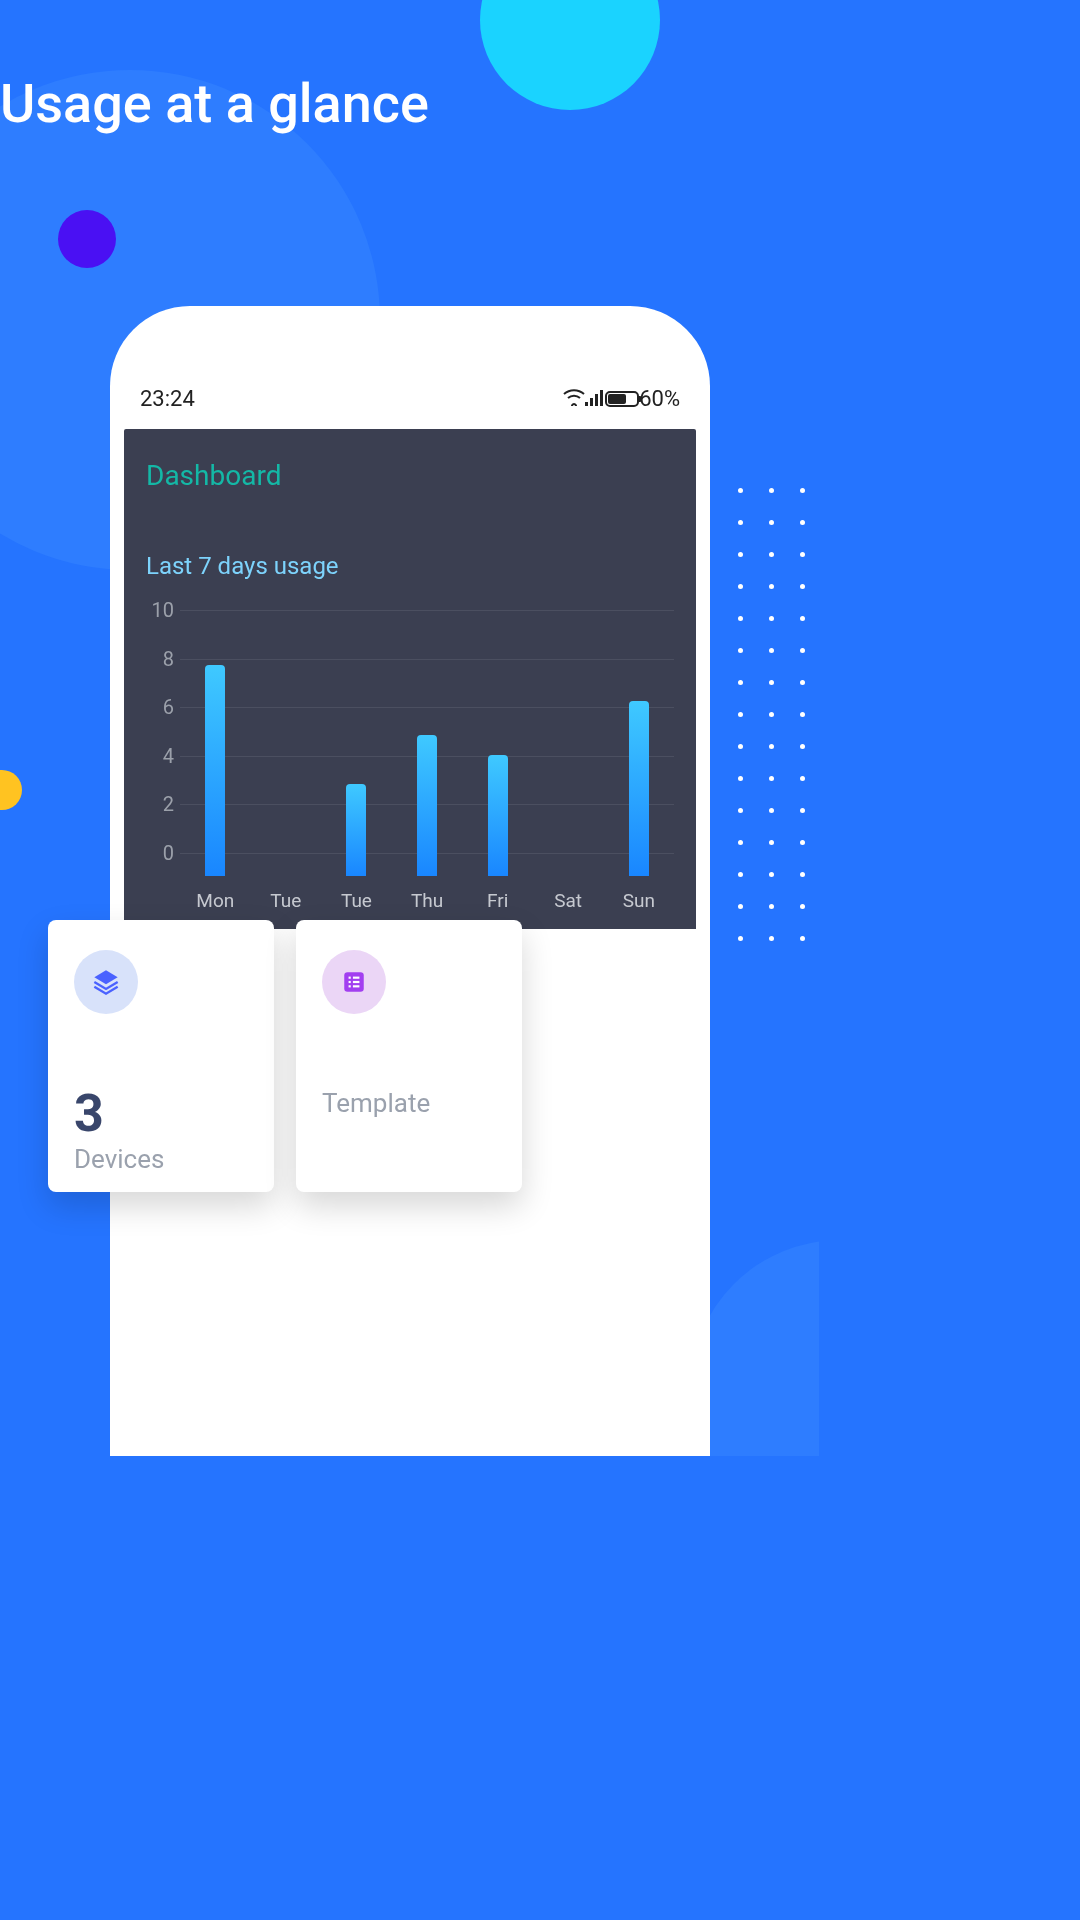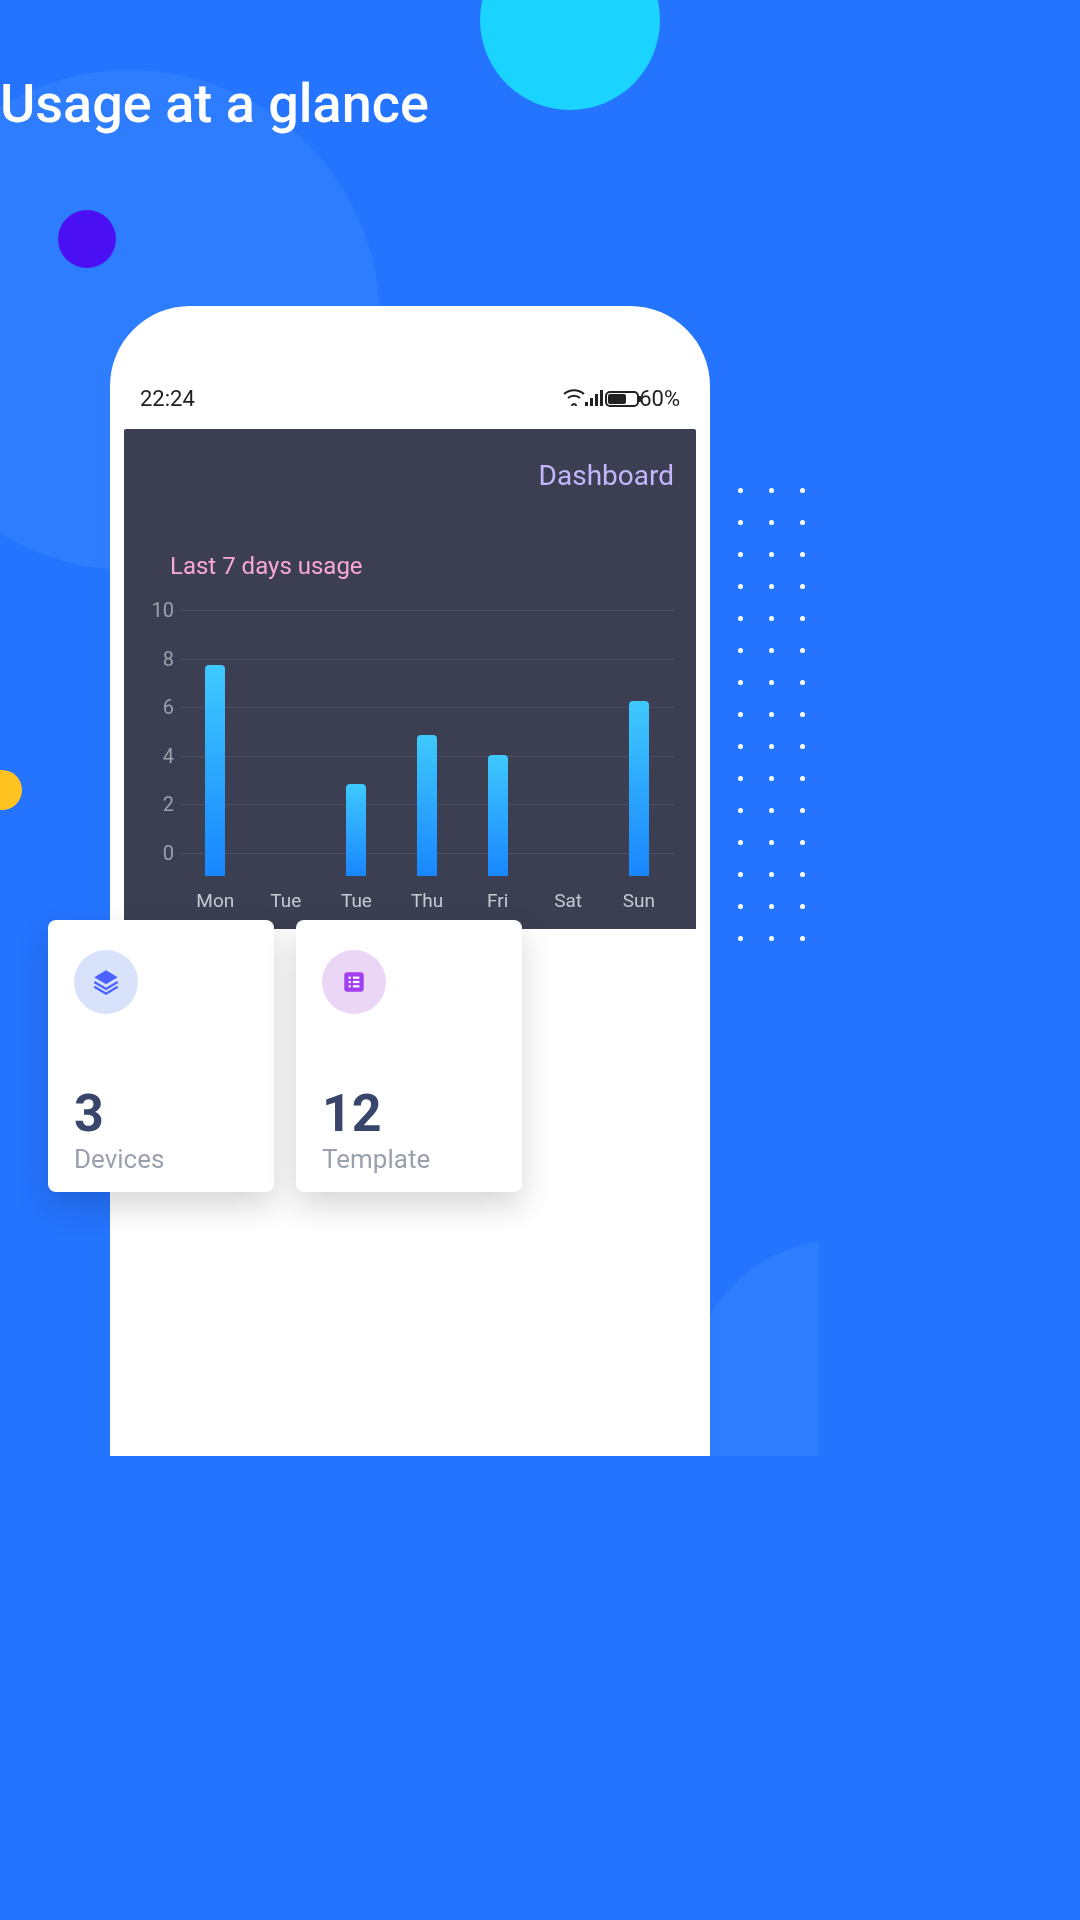--- a/index.html
+++ b/index.html
@@ -39,22 +39,22 @@
   .battery-icon {
     display:inline-block; width:34px; height:16px; border:2px solid #222; border-radius:5px;
     position:relative;
   }
   .battery-icon::after{content:'';position:absolute;right:-5px;top:3px;width:3px;height:6px;background:#222;border-radius:0 2px 2px 0;}
   .battery-fill{position:absolute;left:1px;top:1px;bottom:1px;width:60%;background:#222;border-radius:2px;}
 
   .dashboard {
     background: #3b3f51; border-radius: 2px 2px 0 0; padding: 30px 22px 40px 22px; height: 500px; position:relative;
   }
-  .dashboard-title { text-align: right; color: #c4b5fd; font-size: 28px; font-weight: 400; margin-bottom: 60px; }
-  .chart-subtitle { color: #f9a8d4; font-size: 24px; margin-bottom: 30px; margin-left: 24px; }
+  .dashboard-title { text-align: left; color: #14b8a6; font-size: 28px; font-weight: 400; margin-bottom: 60px; }
+  .chart-subtitle { color: #7dd3fc; font-size: 24px; margin-bottom: 30px; }
 
   .chart-area { position: relative; height: 290px; margin-left: 34px; }
   .y-tick { position: absolute; left: -34px; transform: translateY(-50%); color: #9ba0aa; font-size: 20px; width:28px; text-align:right;}
   .gridline { position: absolute; left: 0; right: 0; height: 1px; background: #4b4f60; }
   .bars { position: absolute; left: 0; right: 0; bottom: 24px; height: 243px; display:flex; justify-content:space-around; align-items:flex-end;}
   .bar-col { flex:1; display:flex; flex-direction:column; align-items:center; height:100%; justify-content:flex-end; }
   .bar { width: 20px; border-radius: 4px 4px 0 0; background: linear-gradient(180deg,#3fc9ff 0%, #1986ff 100%); }
   .x-labels { position:absolute; left:0; right:0; bottom:-12px; display:flex; justify-content:space-around;}
   .x-labels span { color:#c6c9d0; font-size:19px; flex:1; text-align:center;}
 
@@ -126,21 +126,21 @@
     <span></span>
     <span></span>
     <span></span>
     <span></span>
   </div>
 
 <h1 class="page-title">Usage at a glance</h1>
 
 <div class="phone">
   <div class="status-bar">
-    <span>22:24</span>
+    <span>23:24</span>
     <div class="status-right">
       <span>
         <svg width="22" height="18" viewBox="0 0 22 18">
             <path d="M11 16 a2 2 0 1 0 0.01 0 M5 10 a9 9 0 0 1 12 0 M1 6 a15 15 0 0 1 20 0" fill="none" stroke="#222" stroke-width="2"></path>
           </svg>
       </span>
       <span>
         <svg width="20" height="16" viewBox="0 0 20 16">
             <rect x="0" y="12" width="3" height="4" fill="#222"></rect>
             <rect x="5" y="8" width="3" height="8" fill="#222"></rect>
@@ -221,16 +221,15 @@
         <svg width="26" height="26" viewBox="0 0 24 24">
           <rect x="3" y="3" width="18" height="18" rx="3" fill="#a23ff0"></rect>
           <rect x="7" y="7" width="2" height="2" fill="#fff"></rect>
           <rect x="11" y="7" width="6" height="2" fill="#fff"></rect>
           <rect x="7" y="11" width="2" height="2" fill="#fff"></rect>
           <rect x="11" y="11" width="6" height="2" fill="#fff"></rect>
           <rect x="7" y="15" width="2" height="2" fill="#fff"></rect>
           <rect x="11" y="15" width="6" height="2" fill="#fff"></rect>
         </svg>
       </div>
-      <div class="card-value">12</div>
       <div class="card-label">Template</div>
     </div>
   </div>
 
 </body></html>

